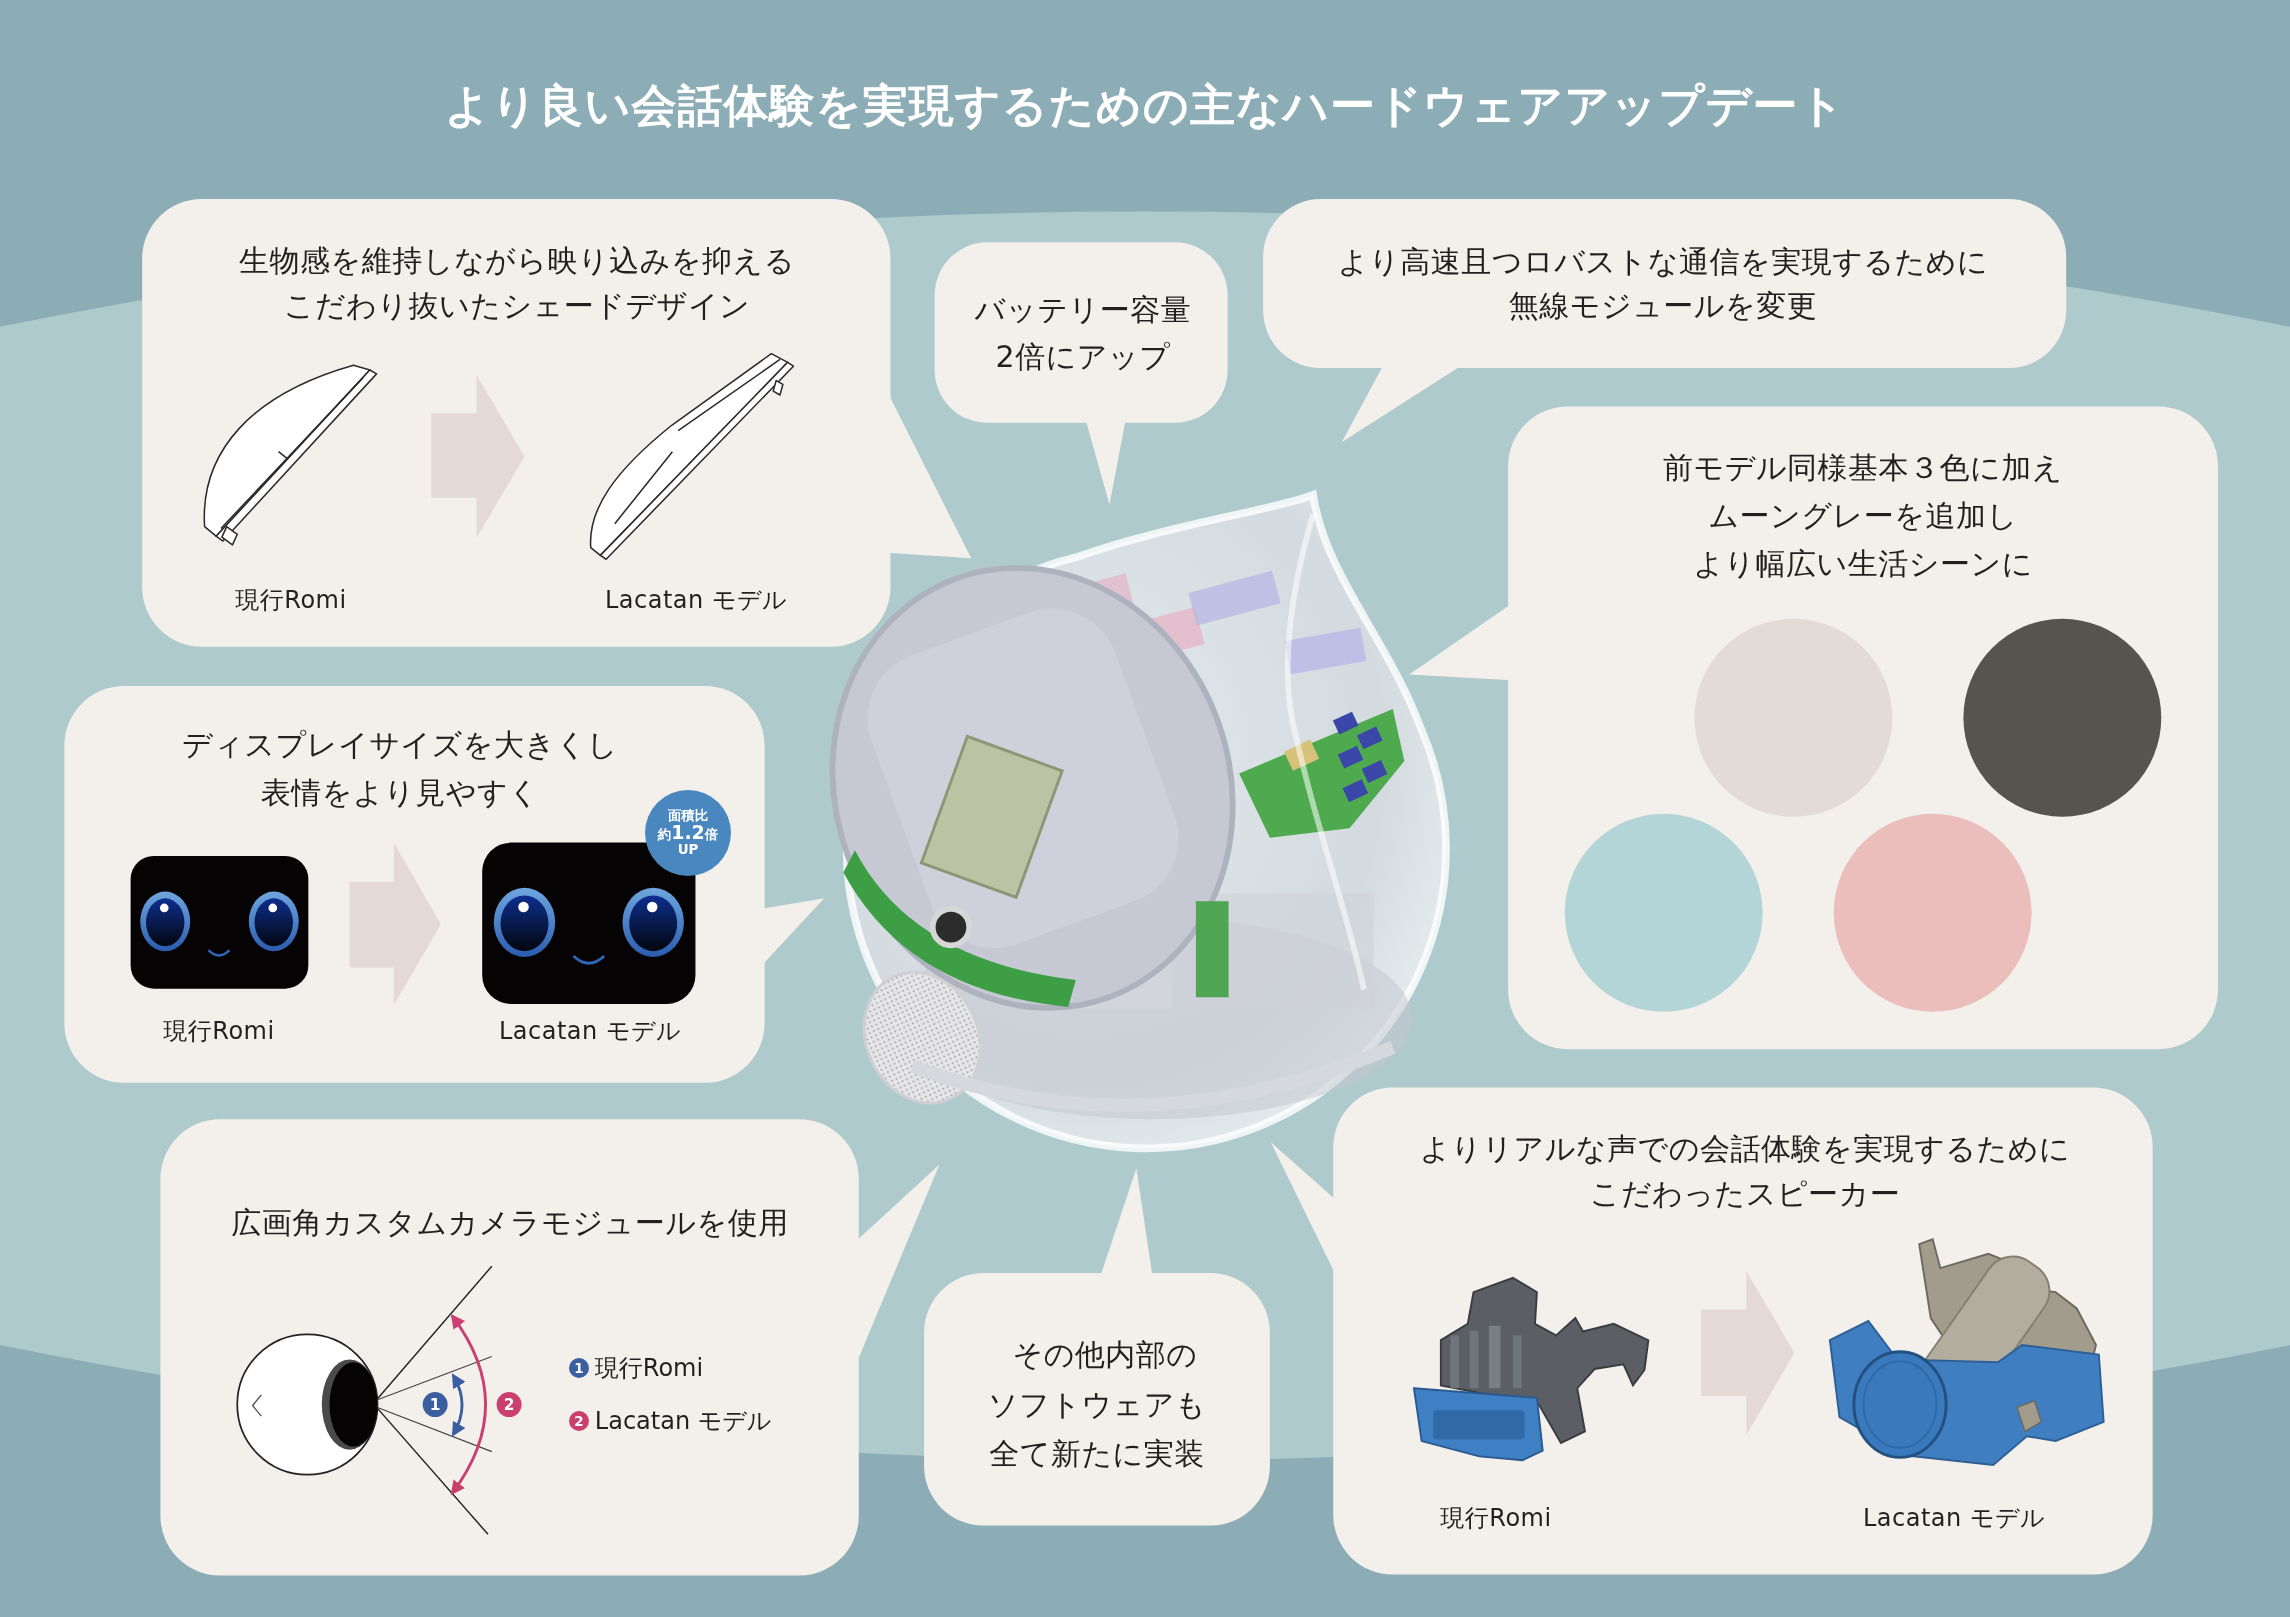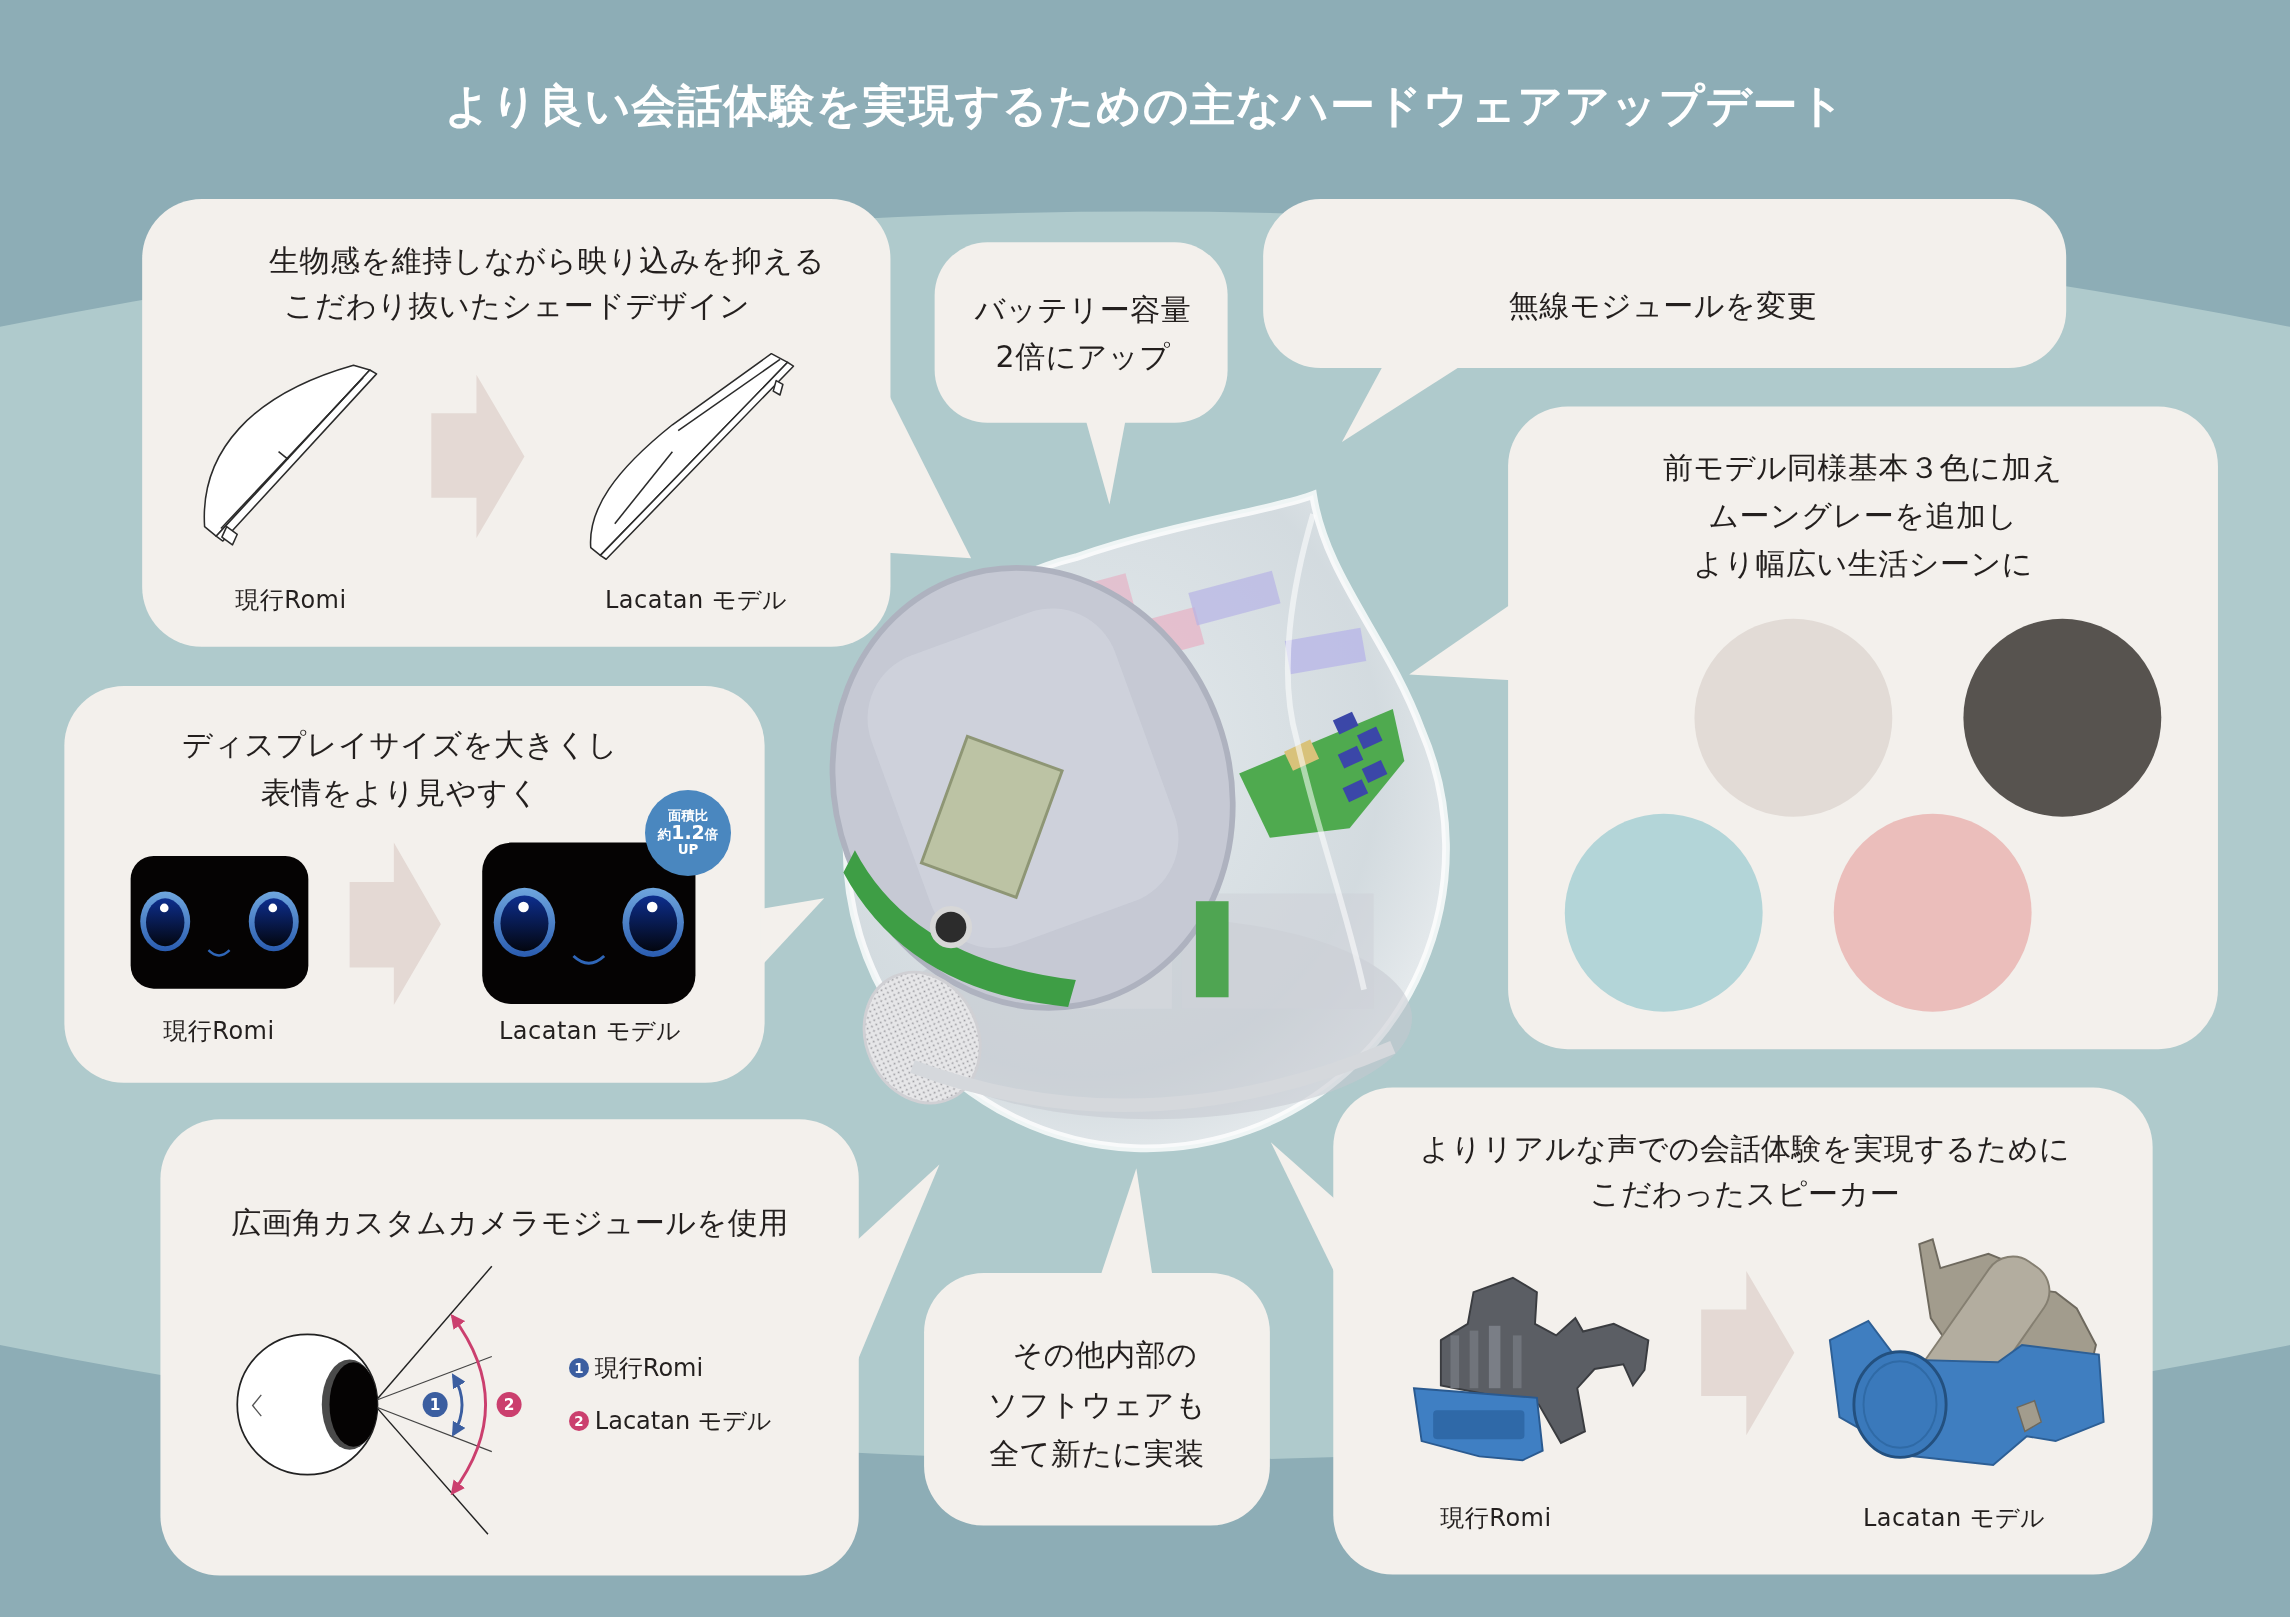--- a/index.html
+++ b/index.html
@@ -304,28 +304,29 @@
       <rect x="2030" y="1300" width="70" height="180" rx="30" transform="rotate(35 2065 1390)" fill="#B3AD9F" stroke="#857F71" stroke-width="2"></rect>
       <path d="M1905,1395 L1945,1375 L1975,1415 L2080,1418 L2105,1400 L2185,1410 L2190,1480 L2140,1500 L2110,1495 L2075,1525 L1985,1515 L1915,1475 Z" fill="#3F7EC0" stroke="#2D5F95" stroke-width="2"></path>
       <ellipse cx="1978" cy="1462" rx="48" ry="55" fill="#3A79BB" stroke="#23507F" stroke-width="3"></ellipse>
       <ellipse cx="1978" cy="1462" rx="38" ry="45" fill="none" stroke="#2F6AA6" stroke-width="2"></ellipse>
       <polygon points="2100,1465 2118,1458 2125,1480 2108,1490" fill="#A29C8D" stroke="#6E695E" stroke-width="1.5"></polygon>
     </g>
   </svg>
 
   <div class="title">より良い会話体験を実現するための主なハードウェアアップデート</div>
 
-  <div class="t" style="left:547px; top:261px;">生物感を維持しながら映り込みを抑える</div>
+  <div class="t" style="left:517px; top:261px;">生物感を維持しながら映り込みを抑える</div>
   <div class="t" style="left:517px; top:306px;">こだわり抜いたシェードデザイン</div>
   <div class="t lbl" style="left:291px; top:600px;">現行Romi</div>
   <div class="t lbl" style="left:696px; top:600px;">Lacatan モデル</div>
 
   <div class="t" style="left:1083px; top:310px;">バッテリー容量</div>
   <div class="t" style="left:1083px; top:357px;">2倍にアップ</div>
 
+  <div class="t" style="left:1663px; top:262px;">より高速且つロバストな通信を実現するために</div>
   <div class="t" style="left:1663px; top:306px;">無線モジュールを変更</div>
 
   <div class="t" style="left:1863px; top:468px;">前モデル同様基本３色に加え</div>
   <div class="t" style="left:1863px; top:516px;">ムーングレーを追加し</div>
   <div class="t" style="left:1863px; top:564px;">より幅広い生活シーンに</div>
 
   <div class="t" style="left:400px; top:745px;">ディスプレイサイズを大きくし</div>
   <div class="t" style="left:400px; top:793px;">表情をより見やすく</div>
   <div class="badge">
     <div class="b1">面積比</div>

